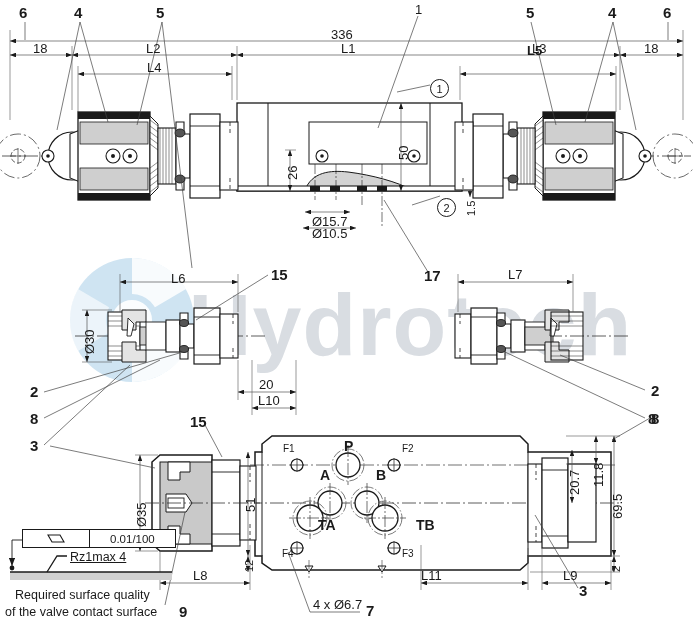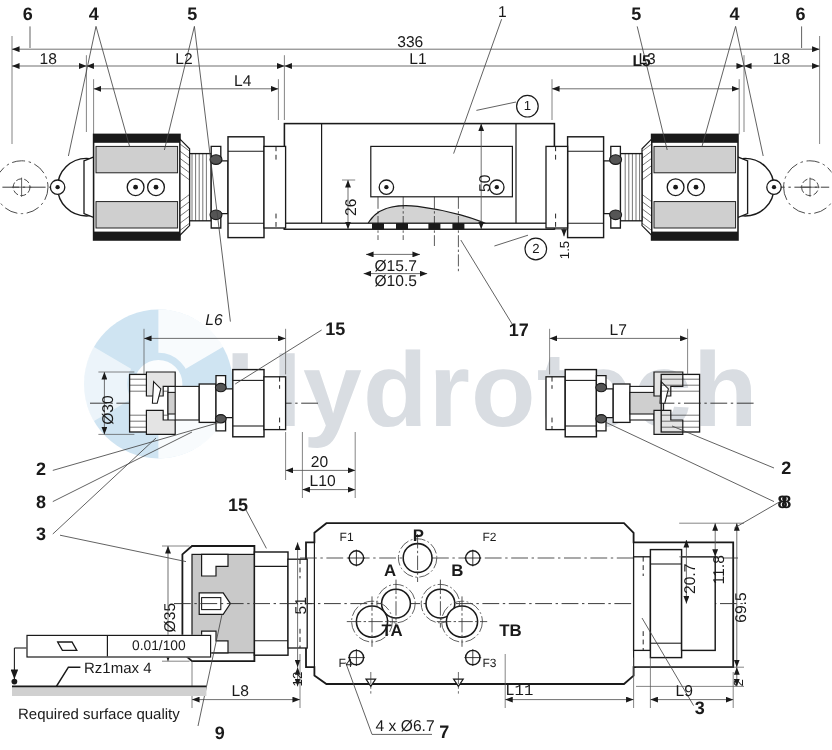--- a/index.html
+++ b/index.html
@@ -522,33 +522,33 @@
   <div class="lbl num-bold" style="left:526px; top:5px;">5</div>
   <div class="lbl num-bold" style="left:608px; top:5px;">4</div>
   <div class="lbl num-bold" style="left:663px; top:5px;">6</div>
 
   <div class="lbl dim" style="left:331px; top:28px;">336</div>
   <div class="lbl dim" style="left:341px; top:42px;">L1</div>
   <div class="lbl dim" style="left:33px; top:42px;">18</div>
   <div class="lbl dim" style="left:644px; top:42px;">18</div>
   <div class="lbl dim" style="left:146px; top:42px;">L2</div>
   <div class="lbl dim" style="left:532px; top:42px;">L3</div>
-  <div class="lbl dim" style="left:147px; top:61px;margin-left:48px;">L4</div>
+  <div class="lbl dim" style="left:147px; top:61px;">L4</div>
   <div class="lbl dim" style="left:527px; top:44px;font-weight:bold;">L5</div>
 
   <div class="lbl dim rot90" style="left:397px; top:160px;">50</div>
   <div class="lbl dim rot90" style="left:286px; top:180px;">26</div>
   <div class="lbl dim-sm rot90" style="left:466px; top:216px;">1.5</div>
   <div class="lbl dim" style="left:312px; top:199px;margin-top:28px;">Ø10.5</div>
   <div class="lbl dim" style="left:312px; top:215px;">Ø15.7</div>
 
   <div class="circ-num" style="left:430px; top:79px;">1</div>
   <div class="circ-num" style="left:437px; top:198px;">2</div>
 
-  <div class="lbl dim" style="left:171px; top:260px;font-style:italic;">L6</div>
+  <div class="lbl dim" style="left:171px; top:272px;">L6</div>
   <div class="lbl dim rot90" style="left:83px; top:354px;">Ø30</div>
   <div class="lbl dim" style="left:259px; top:378px;">20</div>
   <div class="lbl dim" style="left:258px; top:394px;">L10</div>
   <div class="lbl num-bold" style="left:271px; top:267px;">15</div>
   <div class="lbl num-bold" style="left:30px; top:384px;">2</div>
   <div class="lbl num-bold" style="left:30px; top:411px;">8</div>
   <div class="lbl num-bold" style="left:30px; top:438px;">3</div>
   <div class="lbl num-bold" style="left:190px; top:414px;">15</div>
 
   <div class="lbl dim" style="left:508px; top:268px;">L7</div>
@@ -563,37 +563,38 @@
   <div class="lbl port" style="left:416px; top:518px;">TB</div>
   <div class="lbl port-sm" style="left:283px; top:444px;">F1</div>
   <div class="lbl port-sm" style="left:402px; top:444px;">F2</div>
   <div class="lbl port-sm" style="left:402px; top:549px;">F3</div>
   <div class="lbl port-sm" style="left:282px; top:549px;">F4</div>
 
   <div class="lbl dim rot90" style="left:244px; top:512px;">51</div>
   <div class="lbl dim-sm rot90" style="left:244px; top:572px;">12</div>
   <div class="lbl dim rot90" style="left:135px; top:527px;">Ø35</div>
   <div class="lbl dim" style="left:193px; top:569px;">L8</div>
-  <div class="lbl dim" style="left:421px; top:569px;font-family:Liberation Mono, monospace;">L11</div>
+  <div class="lbl dim" style="left:421px; top:569px;">L11</div>
   <div class="lbl dim" style="left:563px; top:569px;">L9</div>
   <div class="lbl dim rot90" style="left:568px; top:495px;">20.7</div>
   <div class="lbl dim rot90" style="left:592px; top:487px;">11.8</div>
   <div class="lbl dim rot90" style="left:611px; top:519px;">69.5</div>
   <div class="lbl dim-sm rot90" style="left:611px; top:572px;">2</div>
   <div class="lbl dim" style="left:313px; top:598px;text-align:center;">4 x Ø6.7</div>
 
   <div class="lbl num-bold" style="left:366px; top:603px;">7</div>
   <div class="lbl num-bold" style="left:179px; top:604px;">9</div>
   <div class="lbl num-bold" style="left:579px; top:583px;">3</div>
   <div class="lbl num-bold" style="left:648px; top:411px;">8</div>
 
   <div class="tolbox" style="left:22px; top:529px;">
     <div class="cell" style="width:26px;">
       <svg width="18" height="9" viewBox="0 0 18 9" class="paral">
         <path d="M 5,8 L 17,8 L 13,1 L 1,1 Z" fill="none" stroke="#1a1a1a" stroke-width="1.1"></path>
       </svg>
     </div>
     <div class="cell">0.01/100</div>
   </div>
-  <div class="lbl note" style="left:70px; top:551px;">Rz1max 4</div>
+  <div class="lbl note" style="left:70px; top:551px;text-decoration:underline;">Rz1max 4</div>
   <div class="lbl note" style="left:15px; top:589px;">Required surface quality</div>
+  <div class="lbl note" style="left:5px; top:606px;">of the valve contact surface</div>
 
 </div>
 
 </body></html>

